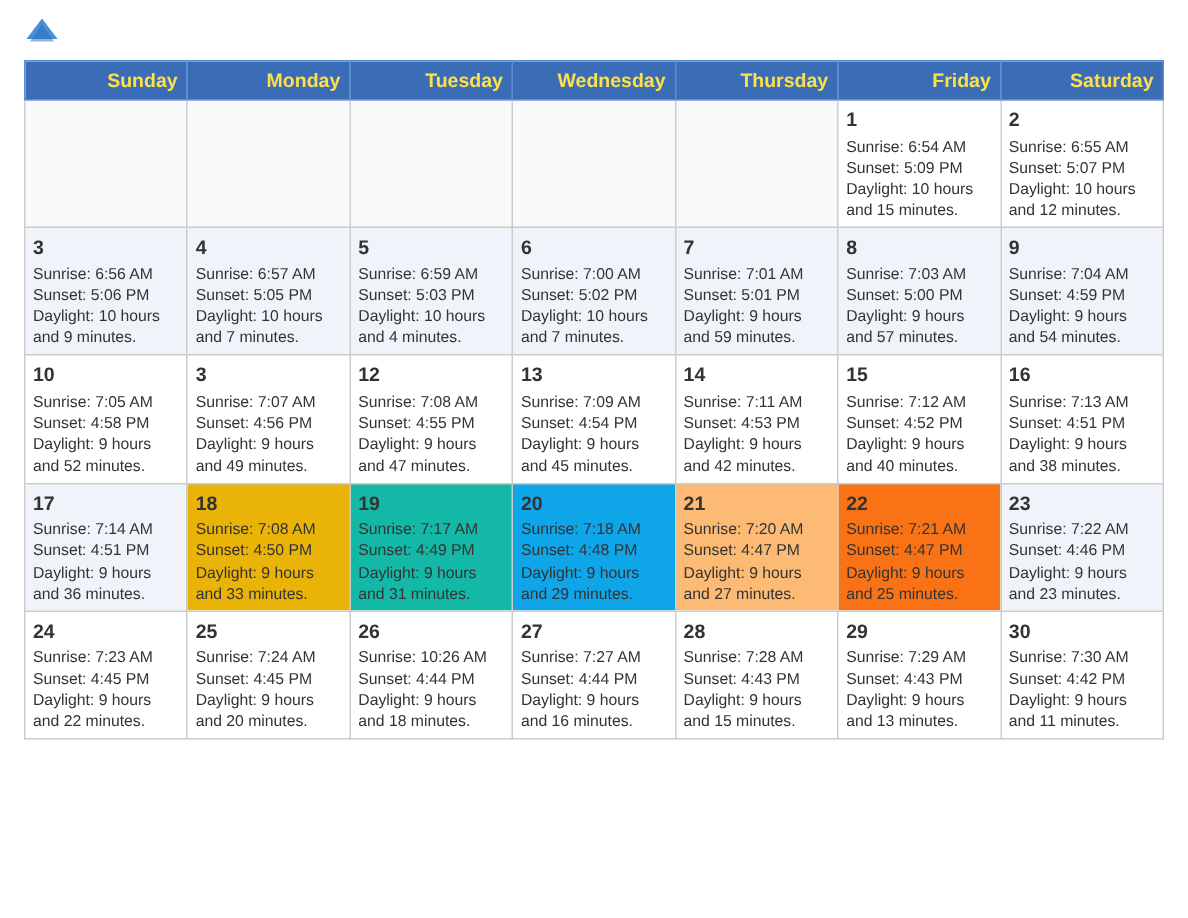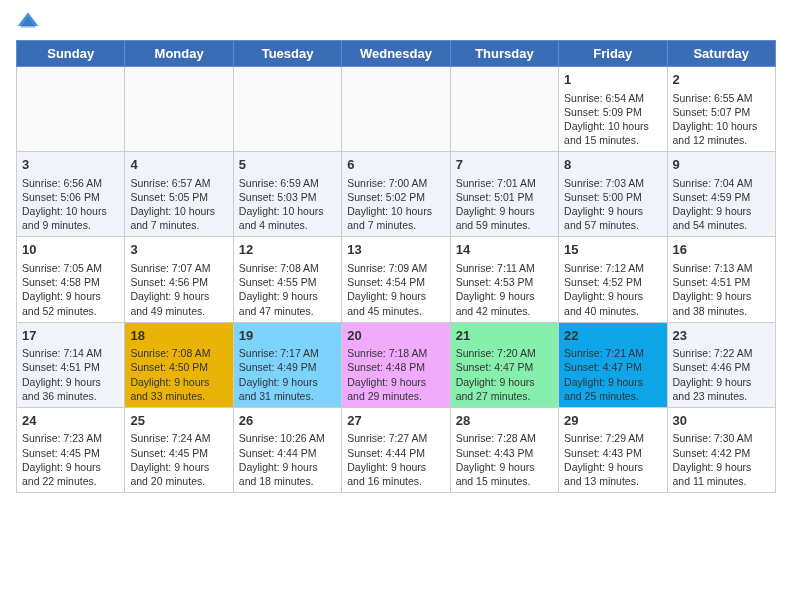--- a/index.html
+++ b/index.html
@@ -13,22 +13,22 @@
     .logo-icon { width: 24px; height: 24px; }
     
     .title-block { text-align: right; }
     .month-title { font-size: 32px; font-weight: normal; color: #333; }
     .subtitle { font-size: 15px; color: #555; }
     
     .calendar { width: 100%; border-collapse: collapse; table-layout: fixed; margin: 0 8px; width: calc(100% - 16px); margin-left: 8px; }
     
     .calendar th {
       background-color: #3a6db5;
-      color: #ffffff;
-      text-align: center;
+      color: #fde047;
+      text-align: right;
       padding: 5px 6px;
       font-size: 13px;
       border: 1px solid #5a8dd0;
     }
     
     .calendar td {
       vertical-align: top;
       border: 1px solid #ccc;
       padding: 4px 5px;
       font-size: 10.5px;
@@ -197,39 +197,39 @@
             <div class="day-info">Sunrise: 7:14 AM</div>
             <div class="day-info">Sunset: 4:51 PM</div>
             <div class="day-info">Daylight: 9 hours and 36 minutes.</div>
           </td>
           <td style="background: #eab308;">
             <span class="day-number">18</span>
             <div class="day-info">Sunrise: 7:08 AM</div>
             <div class="day-info">Sunset: 4:50 PM</div>
             <div class="day-info">Daylight: 9 hours and 33 minutes.</div>
           </td>
-          <td style="background: #7dd3fc;">
+          <td style="background: #14b8a6;">
             <span class="day-number">19</span>
             <div class="day-info">Sunrise: 7:17 AM</div>
             <div class="day-info">Sunset: 4:49 PM</div>
             <div class="day-info">Daylight: 9 hours and 31 minutes.</div>
           </td>
-          <td style="background: #f0abfc;">
+          <td style="background: #0ea5e9;">
             <span class="day-number">20</span>
             <div class="day-info">Sunrise: 7:18 AM</div>
             <div class="day-info">Sunset: 4:48 PM</div>
             <div class="day-info">Daylight: 9 hours and 29 minutes.</div>
           </td>
-          <td style="background: #86efac;">
+          <td style="background: #fdba74;">
             <span class="day-number">21</span>
             <div class="day-info">Sunrise: 7:20 AM</div>
             <div class="day-info">Sunset: 4:47 PM</div>
             <div class="day-info">Daylight: 9 hours and 27 minutes.</div>
           </td>
-          <td style="background: #0ea5e9;">
+          <td style="background: #f97316;">
             <span class="day-number">22</span>
             <div class="day-info">Sunrise: 7:21 AM</div>
             <div class="day-info">Sunset: 4:47 PM</div>
             <div class="day-info">Daylight: 9 hours and 25 minutes.</div>
           </td>
           <td style="background: rgb(240, 244, 250);">
             <span class="day-number">23</span>
             <div class="day-info">Sunrise: 7:22 AM</div>
             <div class="day-info">Sunset: 4:46 PM</div>
             <div class="day-info">Daylight: 9 hours and 23 minutes.</div>

